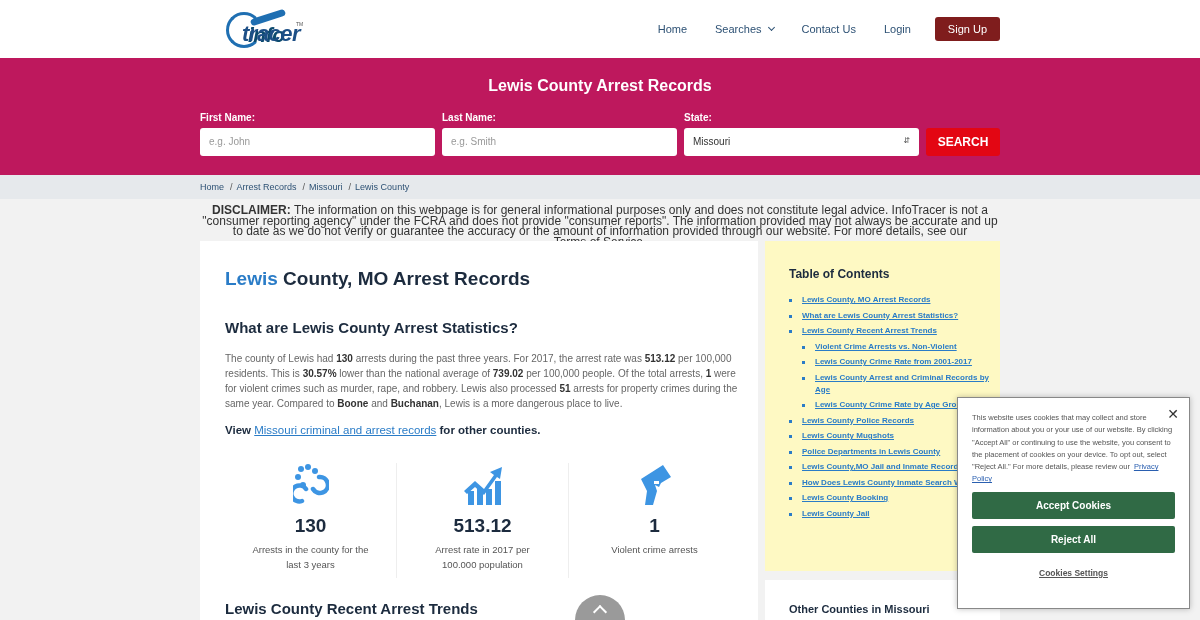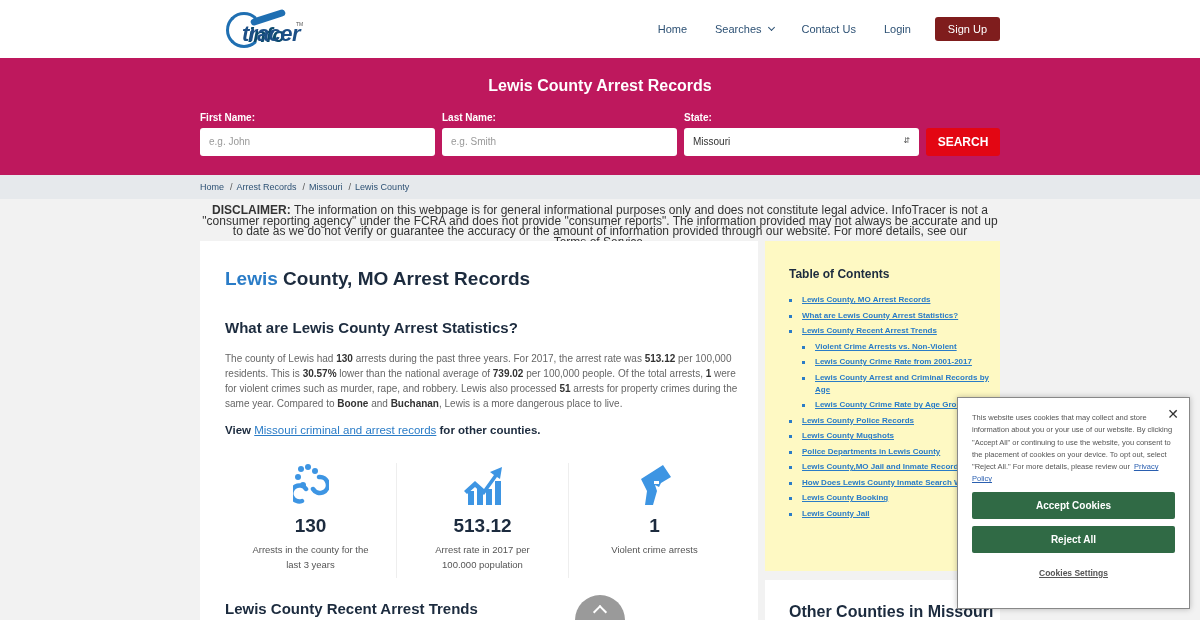--- a/index.html
+++ b/index.html
@@ -58,21 +58,21 @@
   .scroll-top .car { position: absolute; left: 20px; top: 12px; width: 10px; height: 10px; border-left: 2px solid #fff; border-top: 2px solid #fff; transform: rotate(45deg); }
 
   
   .toc { position: absolute; left: 765px; top: 241px; width: 235px; height: 330px; background: #fef9c3; }
   .toc h4 { position: absolute; left: 24px; top: 26px; font-size: 12px; font-weight: bold; color: #1c2b3e; }
   .toc ul { position: absolute; left: 24px; top: 53px; width: 210px; list-style: none; }
   .toc li { font-size: 8px; line-height: 12px; color: #2a7cc7; font-weight: bold; text-decoration: underline; padding-left: 13px; position: relative; margin-bottom: 3.5px; white-space: normal; }
   .toc li::before { content: ""; position: absolute; left: 0; top: 5px; width: 3px; height: 3px; background: #2a7cc7; }
   .toc li.sub { margin-left: 13px; }
   .other { position: absolute; left: 765px; top: 580px; width: 235px; height: 60px; background: #fff; }
-  .other h4 { position: absolute; left: 24px; top: 23px; font-size: 16px; font-weight: bold; color: #1c2b3e; text-align: right; }
+  .other h4 { position: absolute; left: 24px; top: 23px; font-size: 11px; font-weight: bold; color: #1c2b3e; text-align: right; }
 
   
   .cookie { position: absolute; left: 957px; top: 397px; width: 233px; height: 212px; background: #fff; border: 1px solid #888; box-shadow: 0 0 6px rgba(0,0,0,0.25); }
   .cookie .close { position: absolute; right: 10px; top: 8px; font-size: 14px; font-weight: bold; color: #333; }
   .cookie p { position: absolute; left: 14px; top: 14px; width: 205px; font-size: 7.5px; line-height: 12.3px; color: #555; }
   .cookie p a { color: #2a5fb0; text-decoration: underline; margin-left: 4px; }
   .cookie .btn { position: absolute; left: 14px; width: 203px; height: 27px; background: #306a45; color: #fff; font-size: 10px; font-weight: bold; display: flex; align-items: center; justify-content: center; border-radius: 2px; }
   .cookie .settings { position: absolute; left: 0; width: 100%; top: 170px; text-align: center; font-size: 8.5px; font-weight: bold; color: #555; text-decoration: underline; }
 </style>
 </head>

